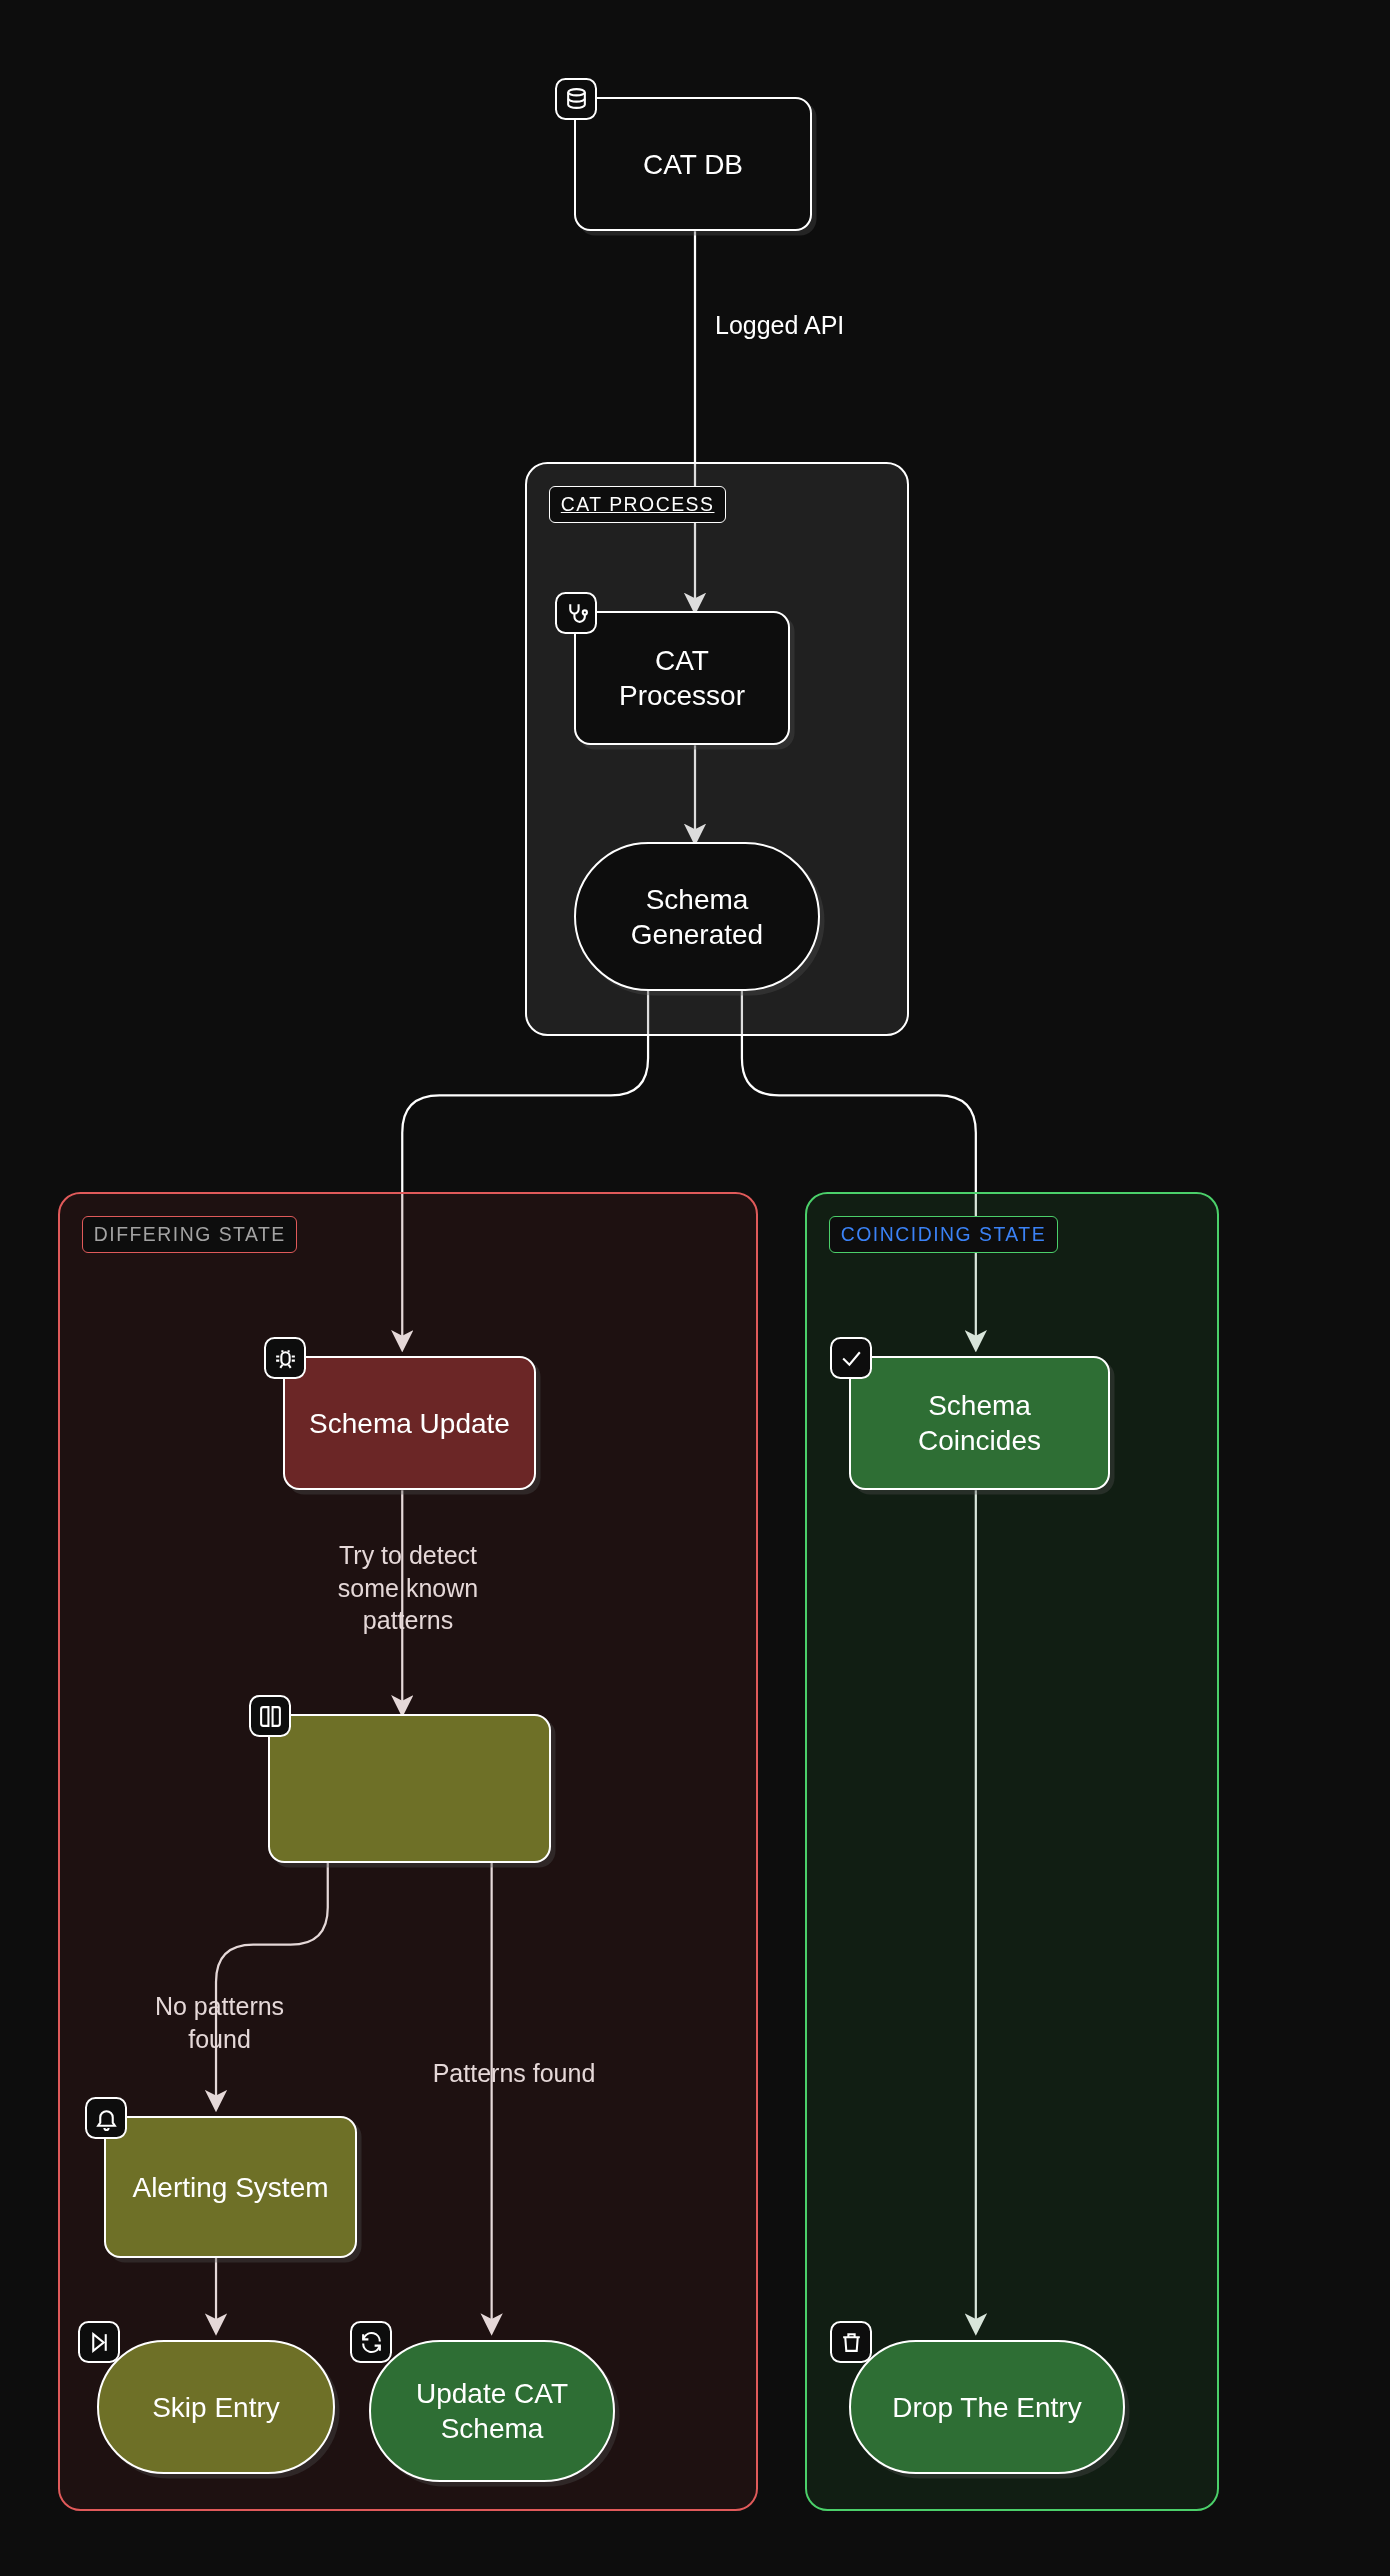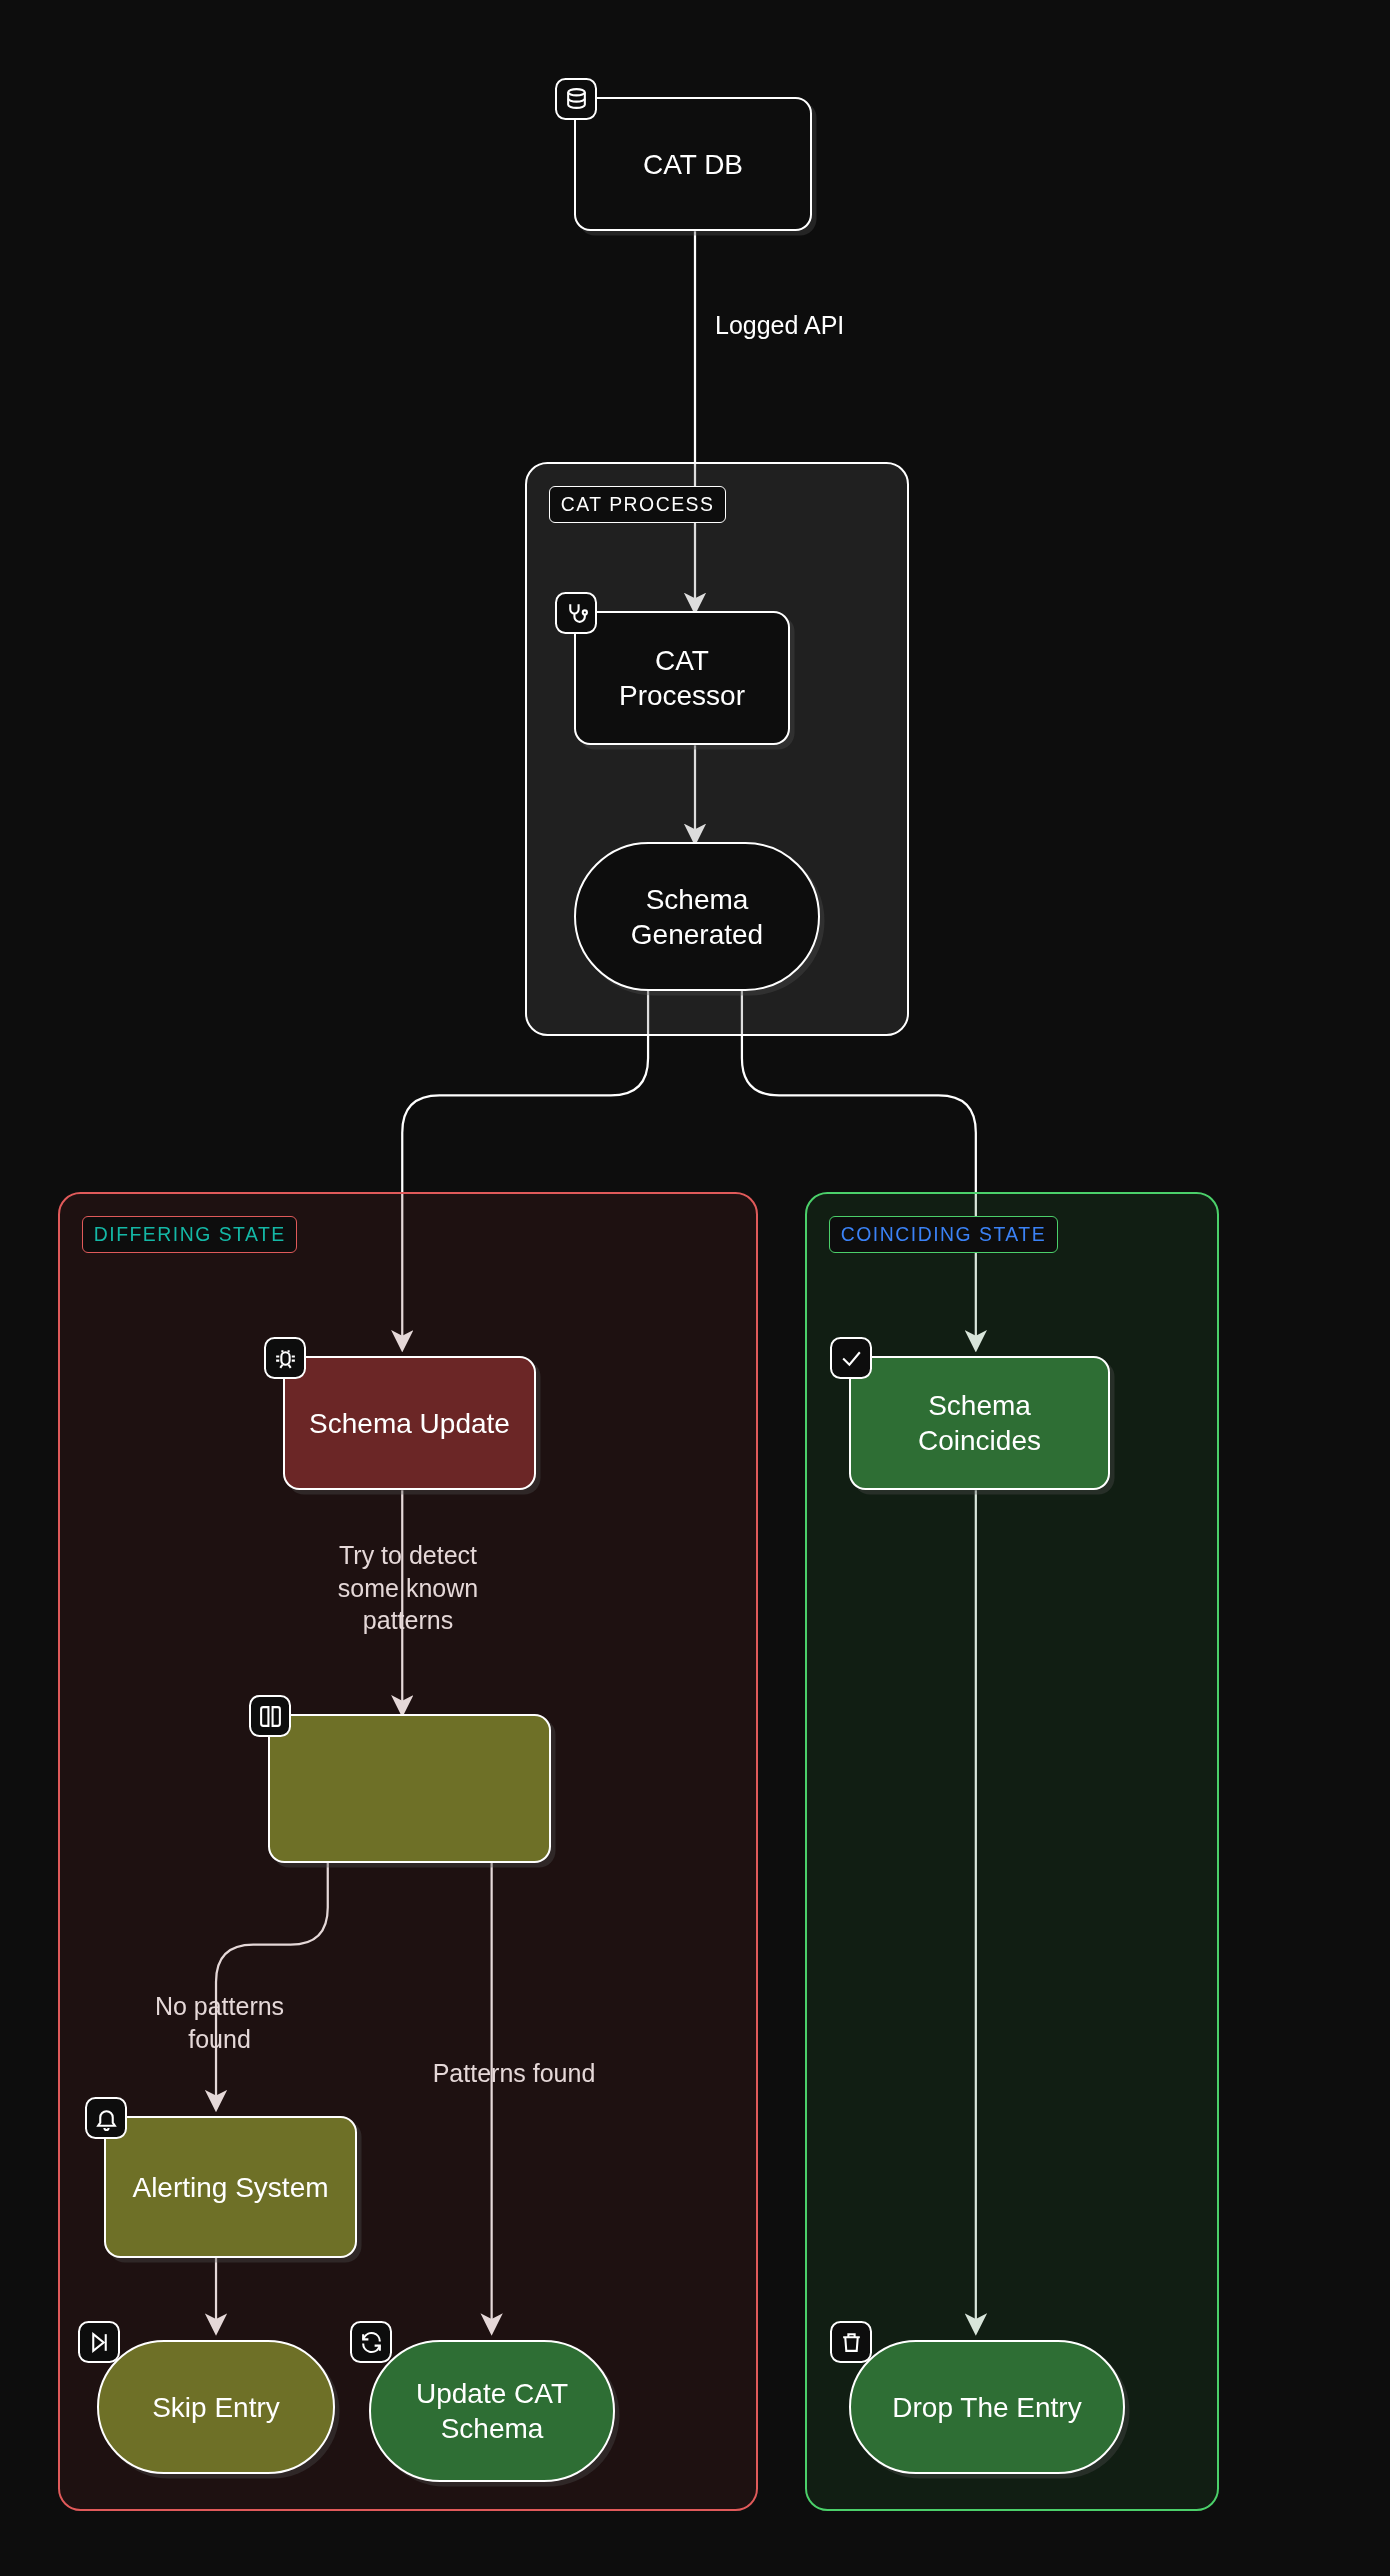--- a/index.html
+++ b/index.html
@@ -104,25 +104,25 @@
     <line x1="1310" y1="2000" x2="1310" y2="3130" marker-end="url(#arrow)"></line>
   </g>
 </svg>
 
 <div class="edge-label" style="left:715px; top:309px;">Logged API</div>
 <div class="edge-label" style="left:326px; top:1539px; width:164px;">Try to detect some known patterns</div>
 <div class="edge-label" style="left:134px; top:1990px; width:171px;">No patterns found</div>
 <div class="edge-label" style="left:417px; top:2057px; width:194px;">Patterns found</div>
 
 <div class="group bg-gray br-white" style="left:525px; top:462px; width:384px; height:574px;">
-  <div class="group-title br-white" style="color:#ffffff;">CAT PROCESS</div>
+  <div class="group-title br-white" style="color:#ffffff;text-decoration:underline;">CAT PROCESS</div>
 </div>
 
 <div class="group br-red" style="left:58px; top:1192px; width:700px; height:1319px; background: rgba(110,40,40,0.18);">
-  <div class="group-title br-red" style="color:#14b8a6; border-color:#e05a5a;">DIFFERING STATE</div>
+  <div class="group-title br-red" style="color:#a3a3a3; border-color:#e05a5a;">DIFFERING STATE</div>
 </div>
 
 <div class="group br-green" style="left:805px; top:1192px; width:414px; height:1319px; background: rgba(40,110,50,0.18);">
   <div class="group-title br-green" style="color:#3b82f6; border-color:#4bd06a;">COINCIDING STATE</div>
 </div>
 
 <div class="node rect bg-black br-white" style="left:574px; top:97px; width:238px; height:134px;">
   <div class="icon-holder">
     <svg viewBox="0 0 24 24">
         <ellipse cx="12" cy="5" rx="8" ry="3"></ellipse>

